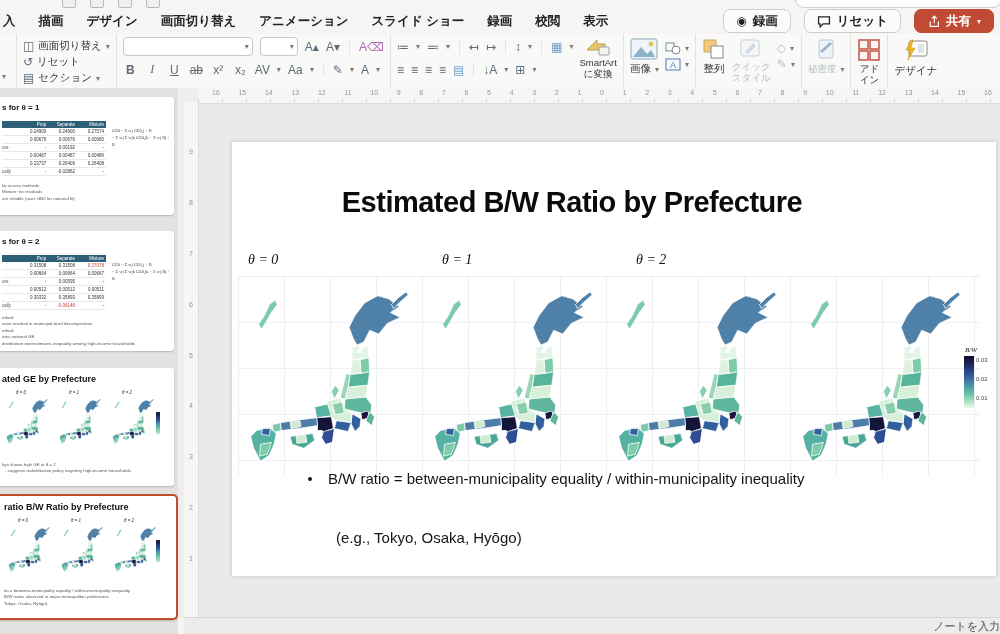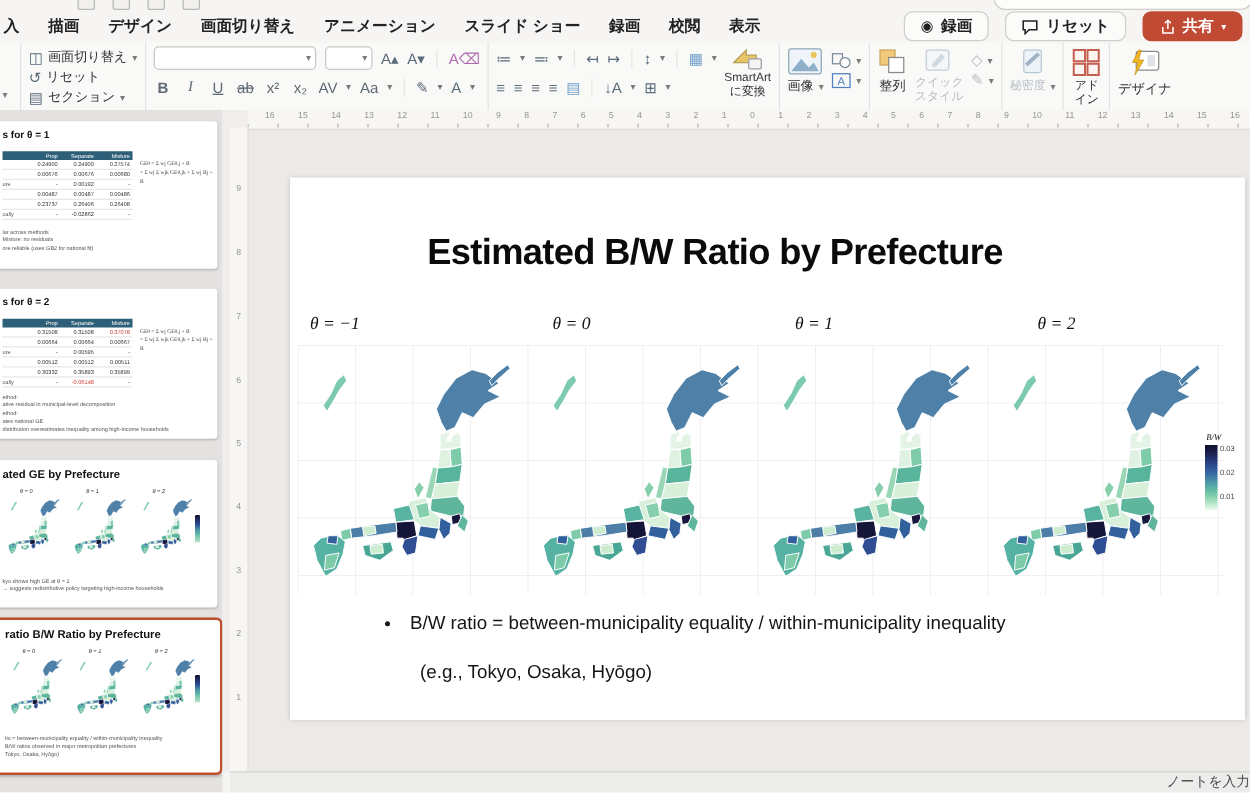--- a/index.html
+++ b/index.html
@@ -612,21 +612,20 @@
         <span>3</span>
         <span>2</span>
         <span>1</span>
       </div>
 
     <div class="slide">
       <div class="s-title">Estimated B/W Ratio by Prefecture</div>
       <div class="gridbg"></div>
       <div class="labels-row">
 
-      <div class="plabel">θ = −1</div>
           <div class="plabel">θ = 0</div>
           <div class="plabel">θ = 1</div>
           <div class="plabel">θ = 2</div>
         </div>
       <div class="maps-row">
         <div class="panel"><svg viewBox="0 0 185 195">
               <use href="#jpmap"></use>
             </svg></div>
         <div class="panel"><svg viewBox="0 0 185 195">
               <use href="#jpmap"></use>
@@ -640,20 +639,20 @@
       </div>
       <div class="legend">
         <div class="lg-title">B/W</div>
         <div class="lg-bar"></div>
         <div class="lg-ticks">
           <span>0.03</span>
           <span>0.02</span>
           <span>0.01</span>
         </div>
       </div>
-      <div class="bullet-line" style="top:348px">B/W ratio = between-municipality equality / within-municipality inequality</div>
+      <div class="bullet-line" style="top:328px">B/W ratio = between-municipality equality / within-municipality inequality</div>
       <div class="bullet-line cont" style="top:387px;left:104px">(e.g., Tokyo, Osaka, Hyōgo)</div>
     </div>
   </div>
 
   <div class="notesbar"><span>ノートを入力</span></div>
 
 </div>
 
 </body></html>

